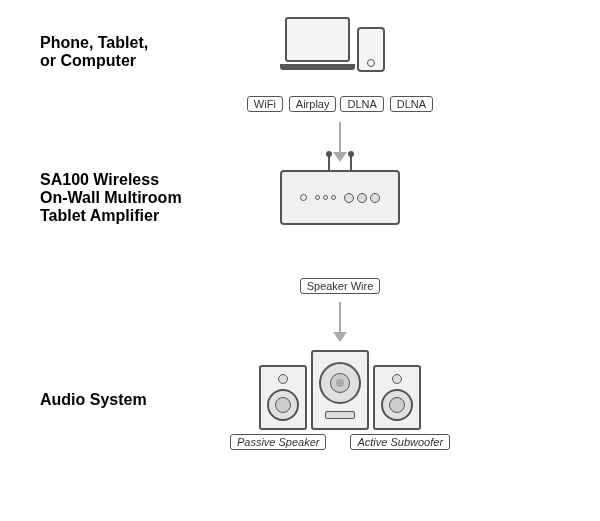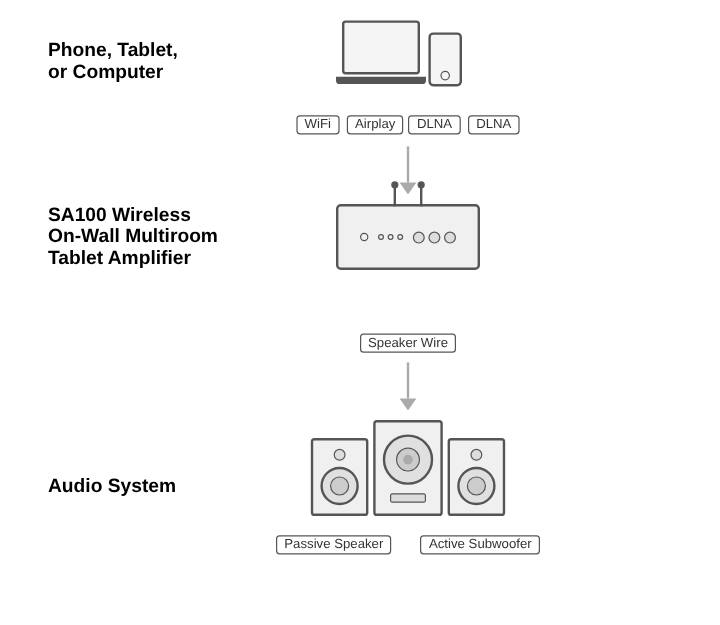--- a/index.html
+++ b/index.html
@@ -303,22 +303,23 @@
       display: flex;
       flex-direction: column;
       align-items: center;
       justify-content: space-around;
       padding: 5px;
     }
 
     .bottom-badges {
       display: flex;
       gap: 24px;
-      margin-top: 16px;
+      margin-top: 4px;
       justify-content: center;
+      font-style: italic;
     }
 
     
     .section {
       display: flex;
       align-items: center;
       width: 100%;
       margin: 4px 0;
     }
 

